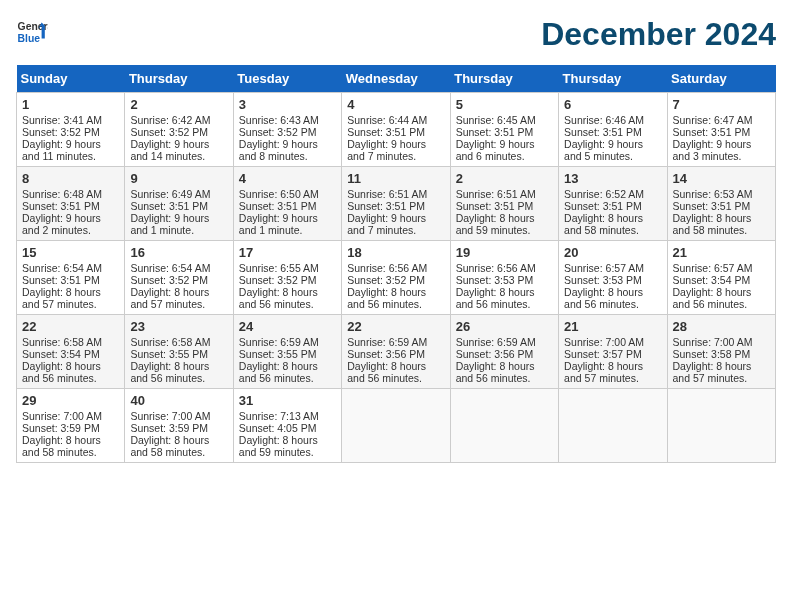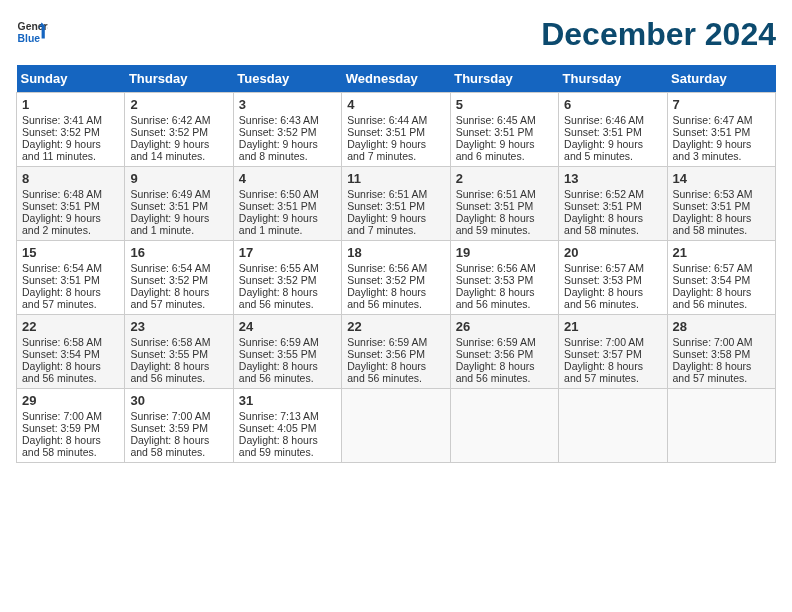--- a/index.html
+++ b/index.html
@@ -309,21 +309,21 @@
       </tr>
       <tr>
         <td>
           <span class="day-num">29</span>
           <div>Sunrise: 7:00 AM</div>
           <div>Sunset: 3:59 PM</div>
           <div>Daylight: 8 hours</div>
           <div>and 58 minutes.</div>
         </td>
         <td>
-          <span class="day-num">30</span>
+          <span class="day-num">40</span>
           <div>Sunrise: 7:00 AM</div>
           <div>Sunset: 3:59 PM</div>
           <div>Daylight: 8 hours</div>
           <div>and 58 minutes.</div>
         </td>
         <td>
           <span class="day-num">31</span>
           <div>Sunrise: 7:13 AM</div>
           <div>Sunset: 4:05 PM</div>
           <div>Daylight: 8 hours</div>

